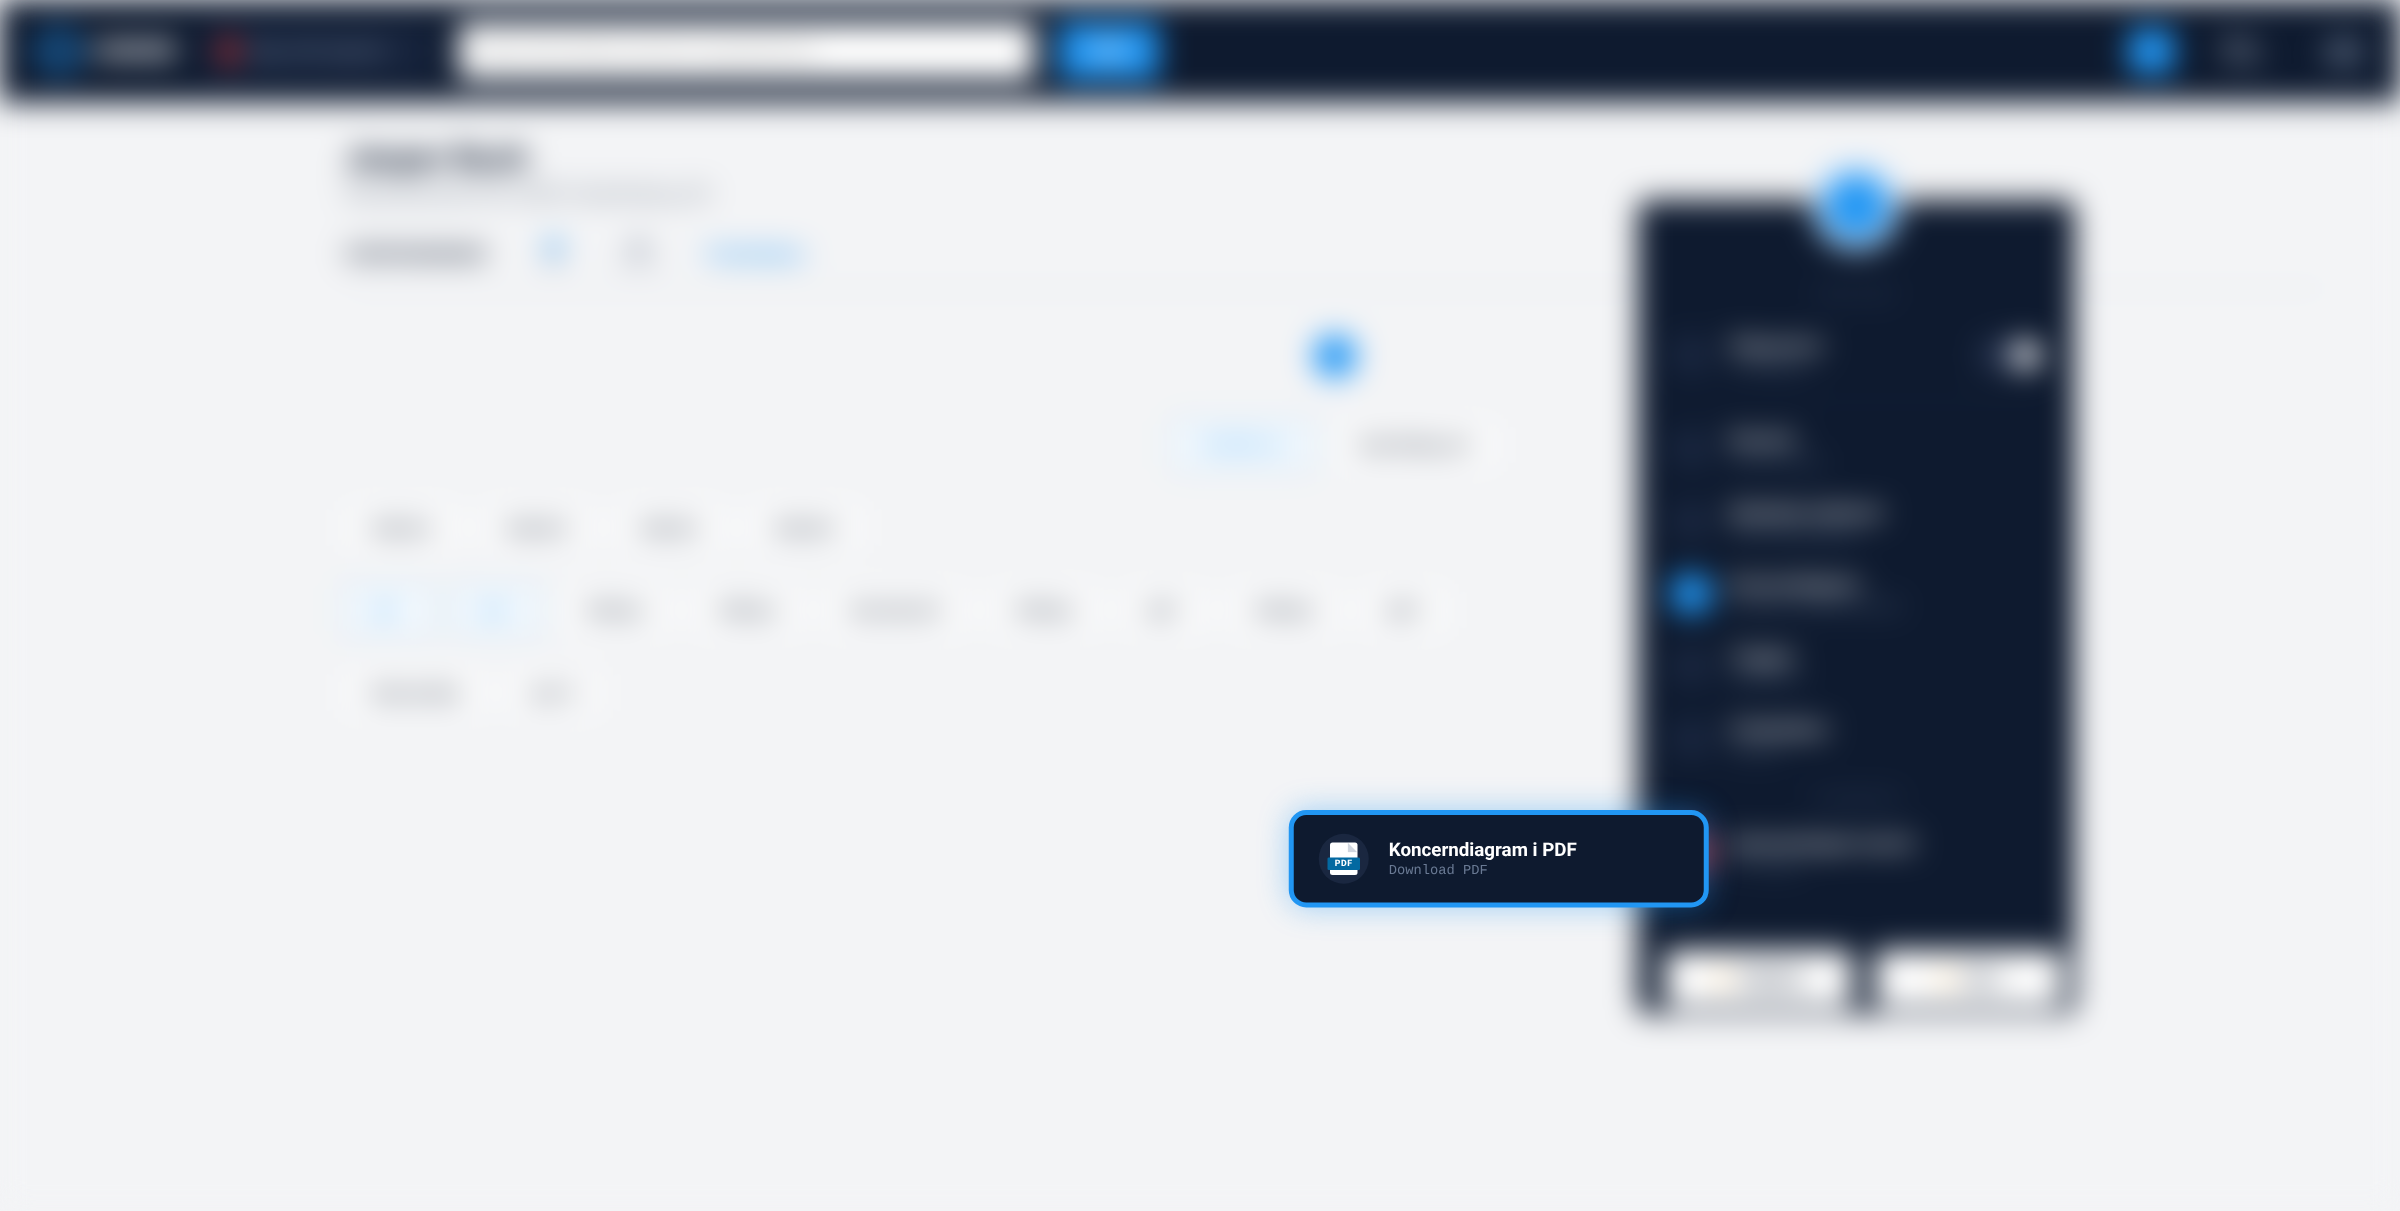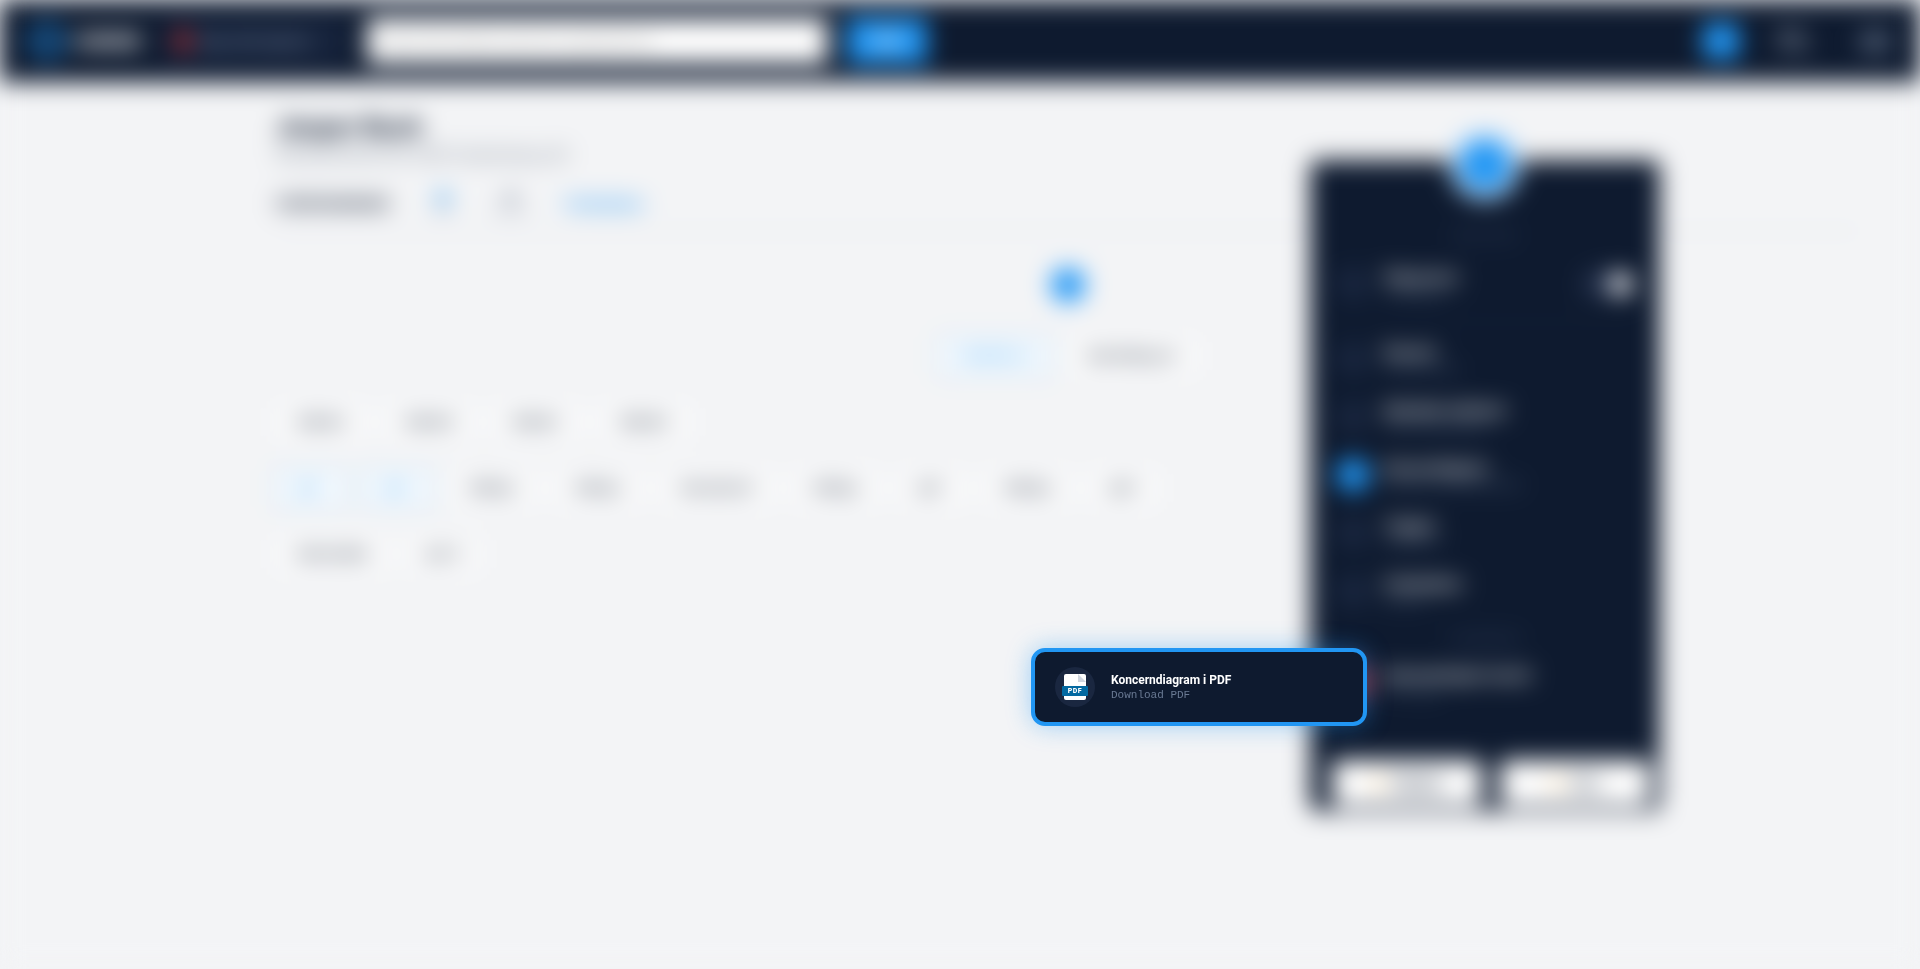--- a/index.html
+++ b/index.html
@@ -75,21 +75,21 @@
     gap: 16px;
     box-shadow: 0 0 24px rgba(33,150,243,0.4);
     z-index: 10;
   }
   .focus-icon { width: 40px; height: 40px; border-radius: 50%; background:#1a2740; display:flex; align-items:center; justify-content:center; position:relative; }
   .pdf-doc { width: 22px; height: 26px; position: relative; }
   .pdf-page { position:absolute; inset:0; background:#fff; border-radius:2px; }
   .pdf-fold { position:absolute; top:0; right:0; width:8px; height:8px; background:#d0d6df; clip-path: polygon(0 0, 100% 100%, 0 100%); }
   .pdf-band { position:absolute; left:-2px; right:-2px; bottom:4px; background:#0369a1; color:#fff; font-size:7px; font-weight:800; text-align:center; line-height:10px; height:10px; border-radius:1px; letter-spacing:0.5px; }
   .focus-text { display:flex; flex-direction:column; }
-  .focus-title { color:#fff; font-weight:700; font-size:12px; }
+  .focus-title { color:#fff; font-weight:700; font-size:15px; }
   .focus-sub { color:#6a7a94; font-size:11px; margin-top:2px;font-family:Liberation Mono, monospace; }
 </style>
 </head>
 <body>
 
 <div class="blur-layer">
 
   <div class="topbar">
     <div class="logo">
       <div class="logo-circle"></div>

